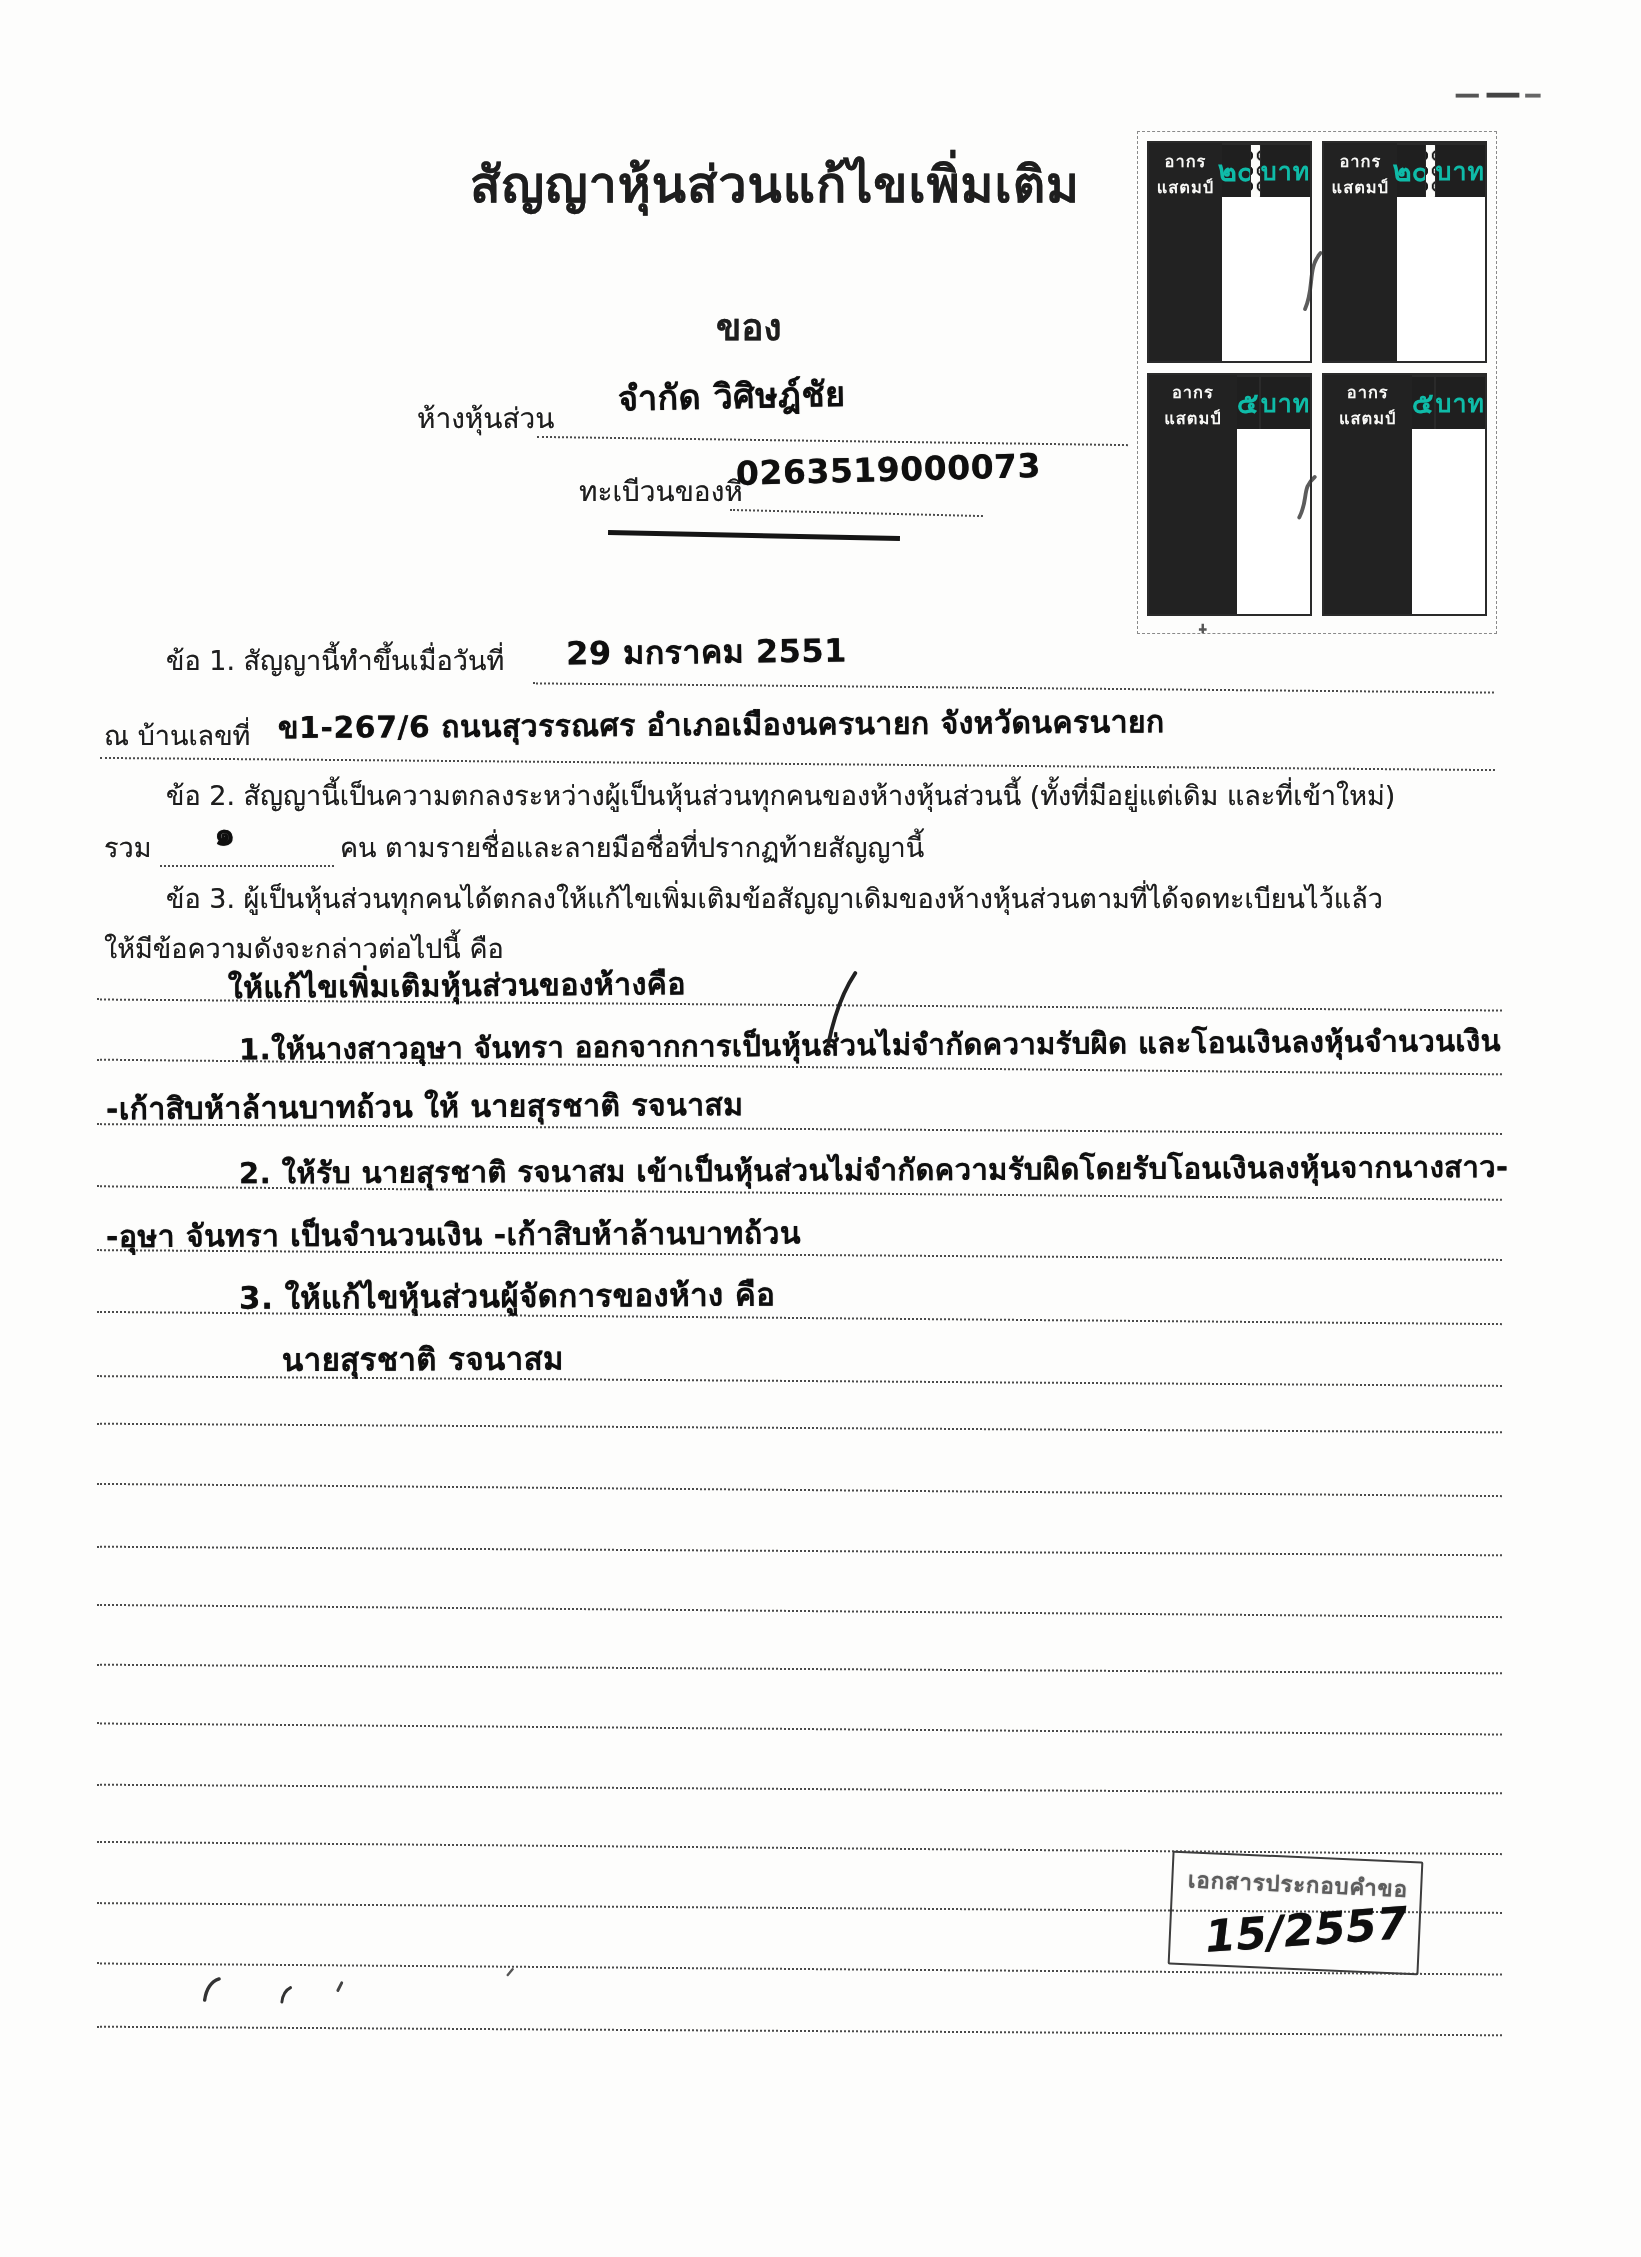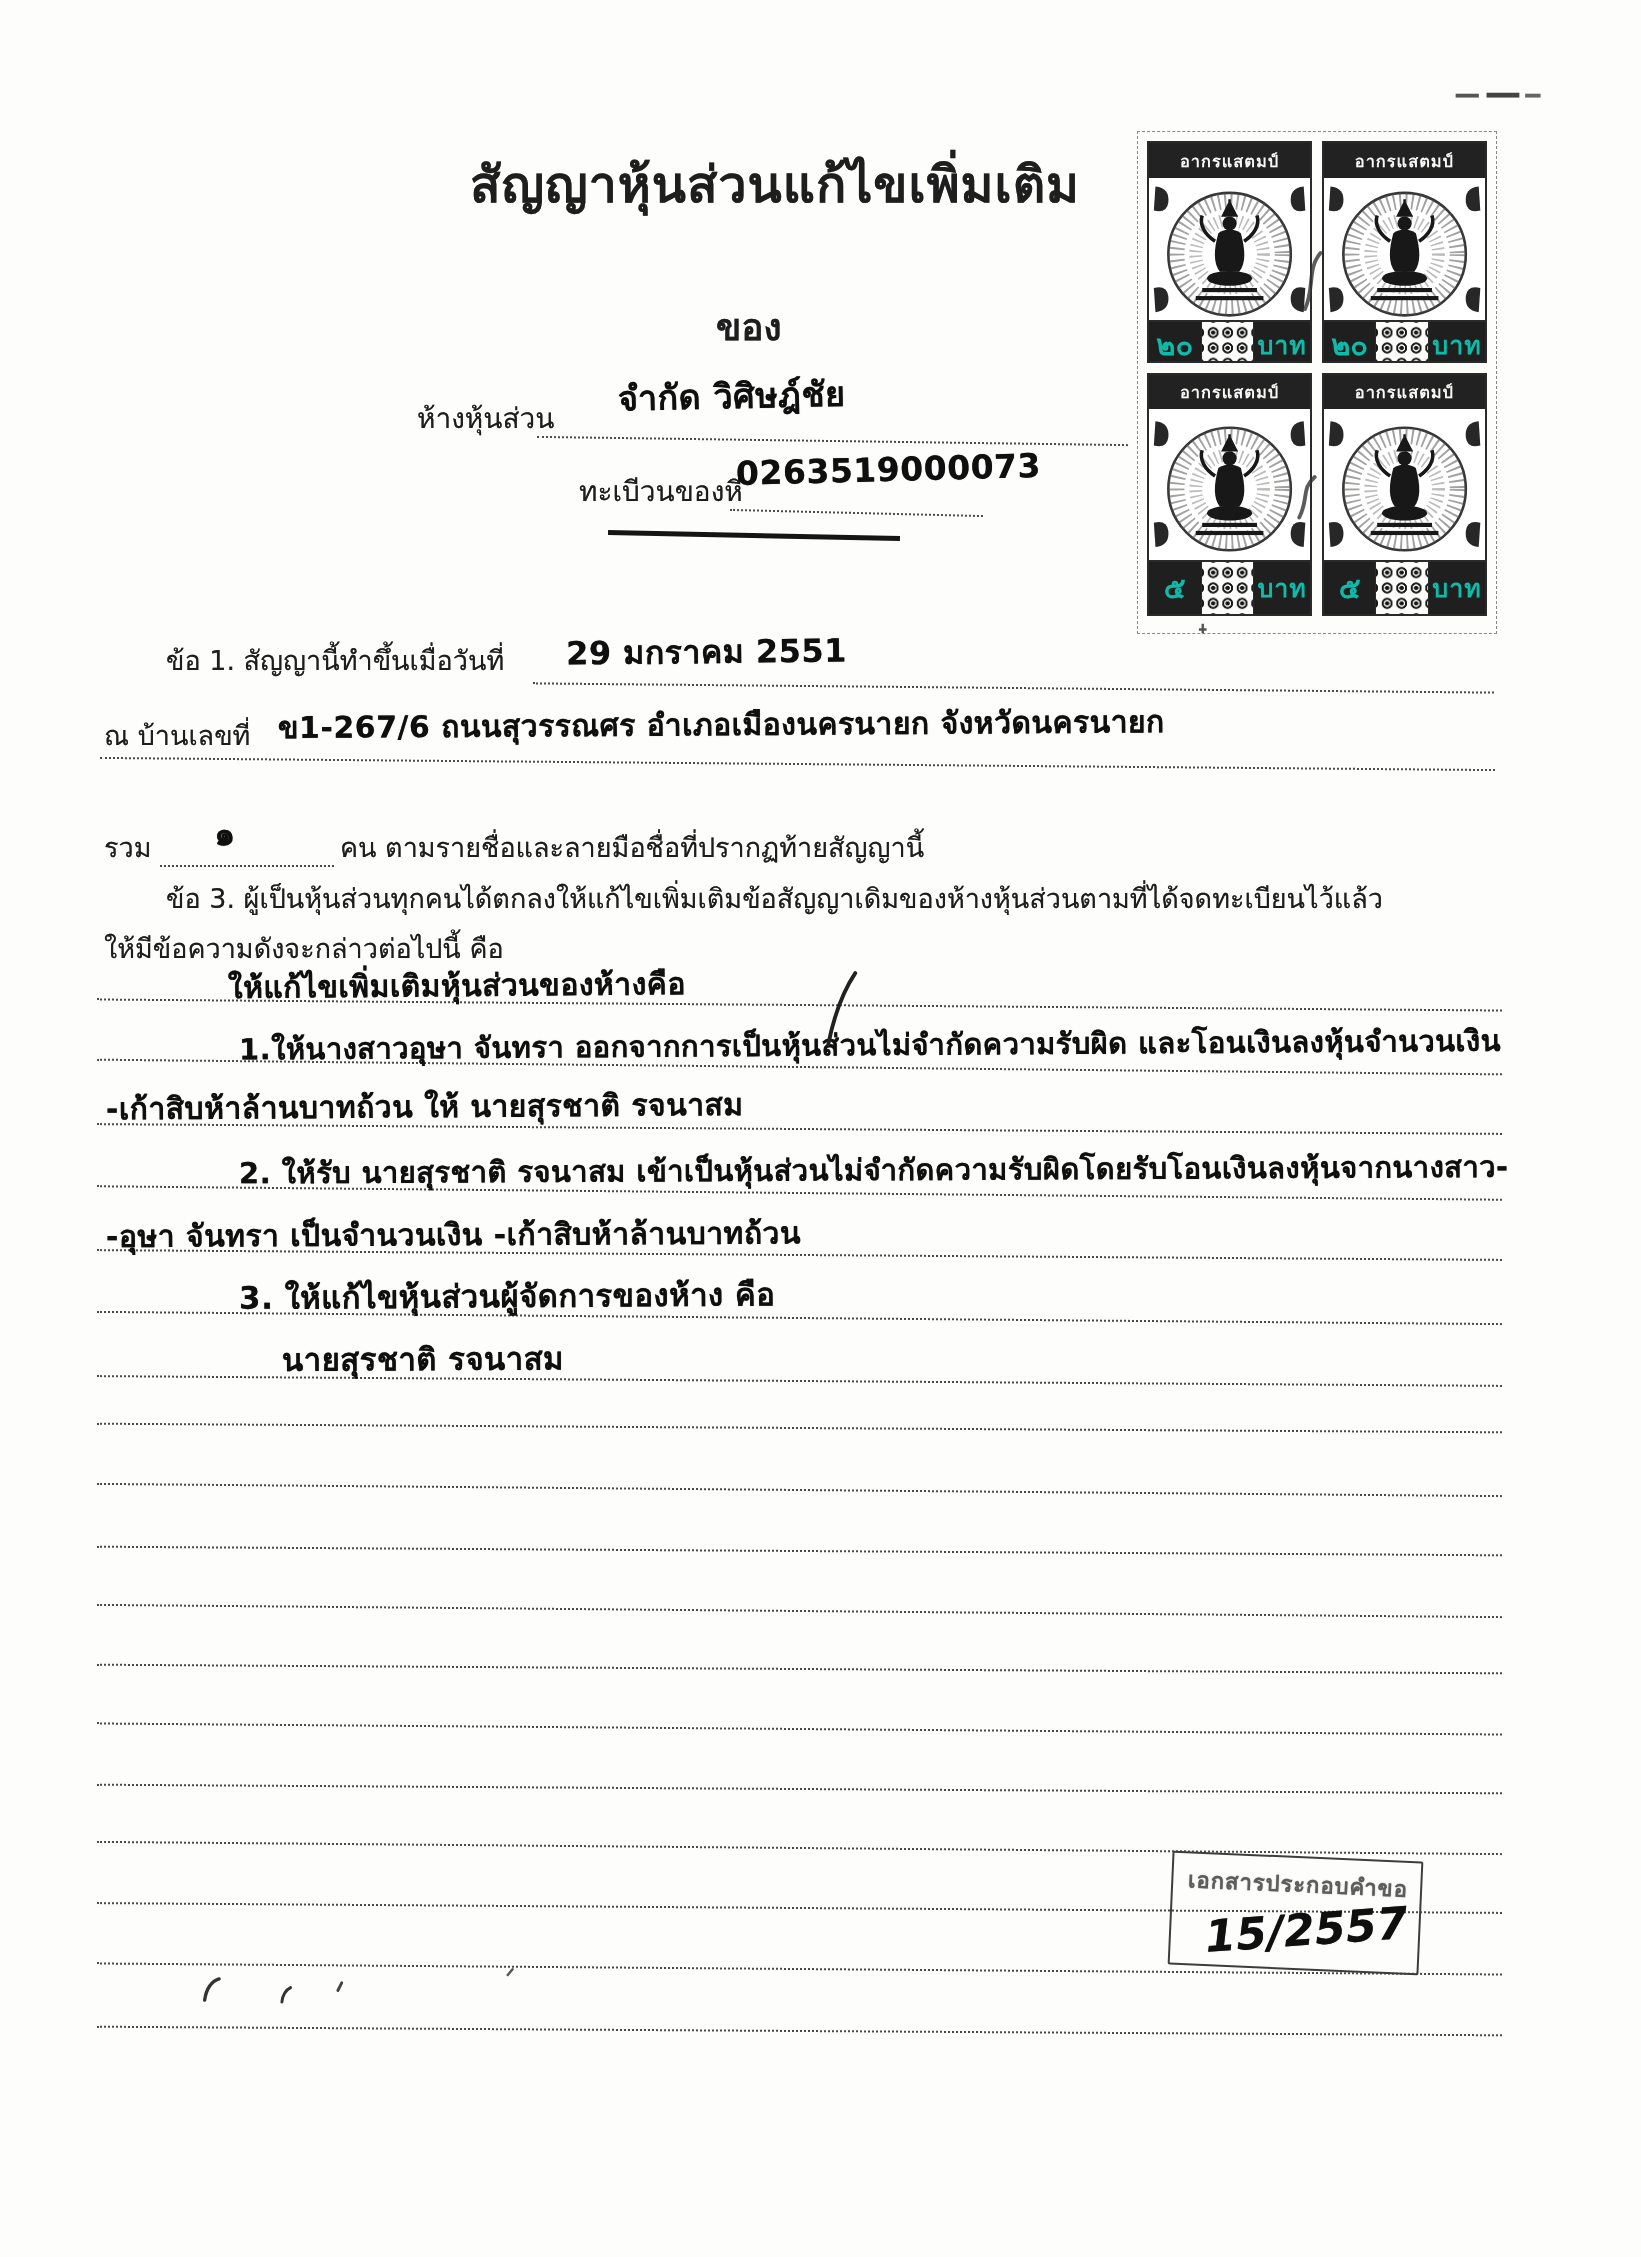--- a/index.html
+++ b/index.html
@@ -23,21 +23,21 @@
   .label-text{font-size:28px;}
 
   
   .stamp-block{
     position:absolute;left:1147px;top:141px;width:340px;height:483px;
     display:grid;grid-template-columns:1fr 1fr;grid-template-rows:222px 243px;
     gap:9.7px;outline:1.9px dashed #8a8a8a;outline-offset:9.7px;
   }
   .stamp{
     position:relative;background:#fbfbfa;border:2.9px solid #2e2e2e;
-    display:flex;flex-direction:column;overflow:hidden;
+    display:flex;flex-direction:row;overflow:hidden;
     filter:contrast(1.05);
   }
   .stamp-header{
     background:#262626;color:#f2f2f0;text-align:center;
     font-size:16.4px;font-weight:700;letter-spacing:1px;
     padding:4.8px 0 3.9px 0;
   }
   .stamp-medallion{flex:1;position:relative;}
   .stamp-medallion svg{width:100%;height:100%;}
   .stamp-footer{display:flex;height:52px;border-top:2.9px solid #2e2e2e;}
@@ -160,20 +160,21 @@
   </div>
 
   <div class="abs printed body-text" style="left:166px;top:639px;">ข้อ  1.  สัญญานี้ทำขึ้นเมื่อวันที่</div>
   <div class="abs rule" style="left:533px;top:687px;width:961px;transform:rotate(0.55deg);"></div>
   <div class="abs hand" style="left:566px;top:626px;font-size:32px;transform:rotate(-0.6deg);">29 มกราคม 2551</div>
 
   <div class="abs printed body-text" style="left:104px;top:714px;">ณ  บ้านเลขที่</div>
   <div class="abs rule" style="left:100px;top:763px;width:1395px;transform:rotate(0.5deg);"></div>
   <div class="abs hand" style="left:278px;top:701px;font-size:30px;transform:rotate(-0.4deg);">ข1-267/6  ถนนสุวรรณศร  อำเภอเมืองนครนายก  จังหวัดนครนายก</div>
 
+  <div class="abs printed body-text" style="left:166px;top:774px;">ข้อ  2.  สัญญานี้เป็นความตกลงระหว่างผู้เป็นหุ้นส่วนทุกคนของห้างหุ้นส่วนนี้  (ทั้งที่มีอยู่แต่เดิม  และที่เข้าใหม่)</div>
   <div class="abs printed body-text" style="left:104px;top:826px;">รวม</div>
   <div class="abs rule" style="left:160px;top:865px;width:174px;"></div>
   <div class="abs hand" style="left:214px;top:807px;font-size:33px;transform:rotate(-4deg);">๑</div>
   <div class="abs printed body-text" style="left:340px;top:826px;">คน  ตามรายชื่อและลายมือชื่อที่ปรากฏท้ายสัญญานี้</div>
 
   <div class="abs printed body-text" style="left:166px;top:877px;">ข้อ  3.  ผู้เป็นหุ้นส่วนทุกคนได้ตกลงให้แก้ไขเพิ่มเติมข้อสัญญาเดิมของห้างหุ้นส่วนตามที่ได้จดทะเบียนไว้แล้ว</div>
   <div class="abs printed body-text" style="left:104px;top:927px;">ให้มีข้อความดังจะกล่าวต่อไปนี้  คือ</div>
 
   <div class="abs rule" style="left:97px;top:1004px;width:1405px;transform:rotate(0.45deg);"></div>
   <div class="abs hand" style="left:228px;top:962px;font-size:30px;transform:rotate(-0.5deg);">ให้แก้ไขเพิ่มเติมหุ้นส่วนของห้างคือ</div>

